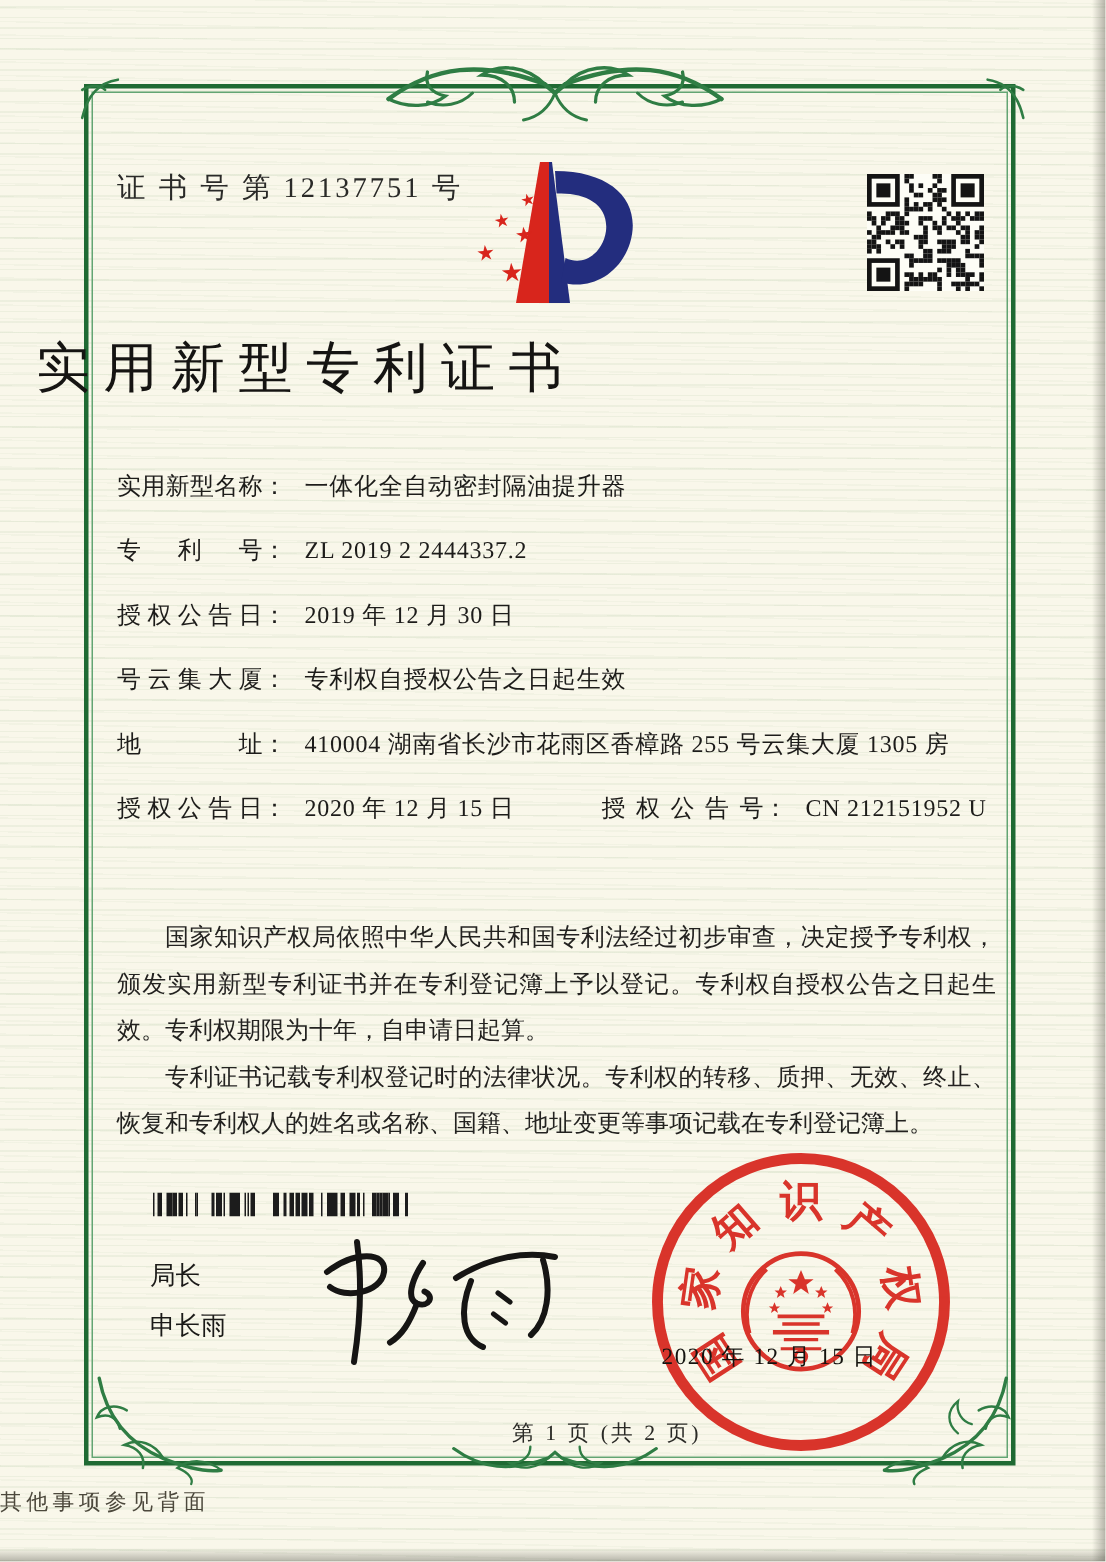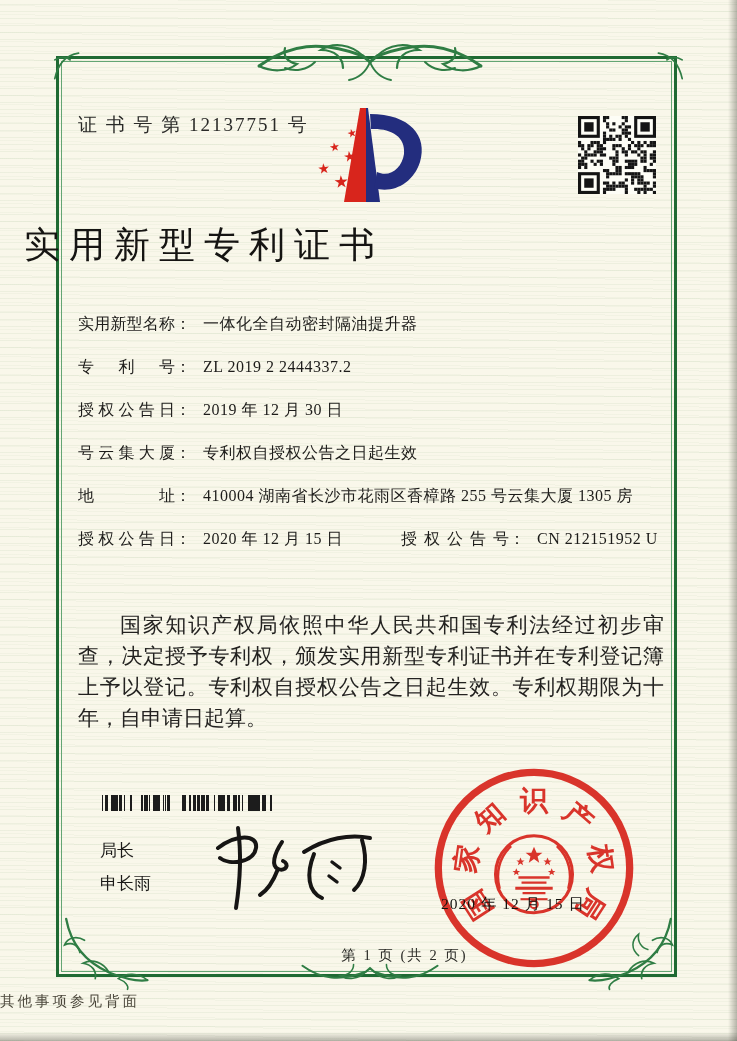--- a/index.html
+++ b/index.html
@@ -19,21 +19,21 @@
   .cert-no{position:absolute;left:78px;top:112px;font-size:19px;letter-spacing:2px;color:#2a2a28;}
   .logo{position:absolute;left:296px;top:102px;width:150px;height:112px;}
   .qr{position:absolute;left:578px;top:116px;width:78px;height:78px;background:#fdfdf6;}
   .title{position:absolute;left:0;top:221px;width:100%;text-align:left;font-size:36px;font-weight:normal;letter-spacing:9px;color:#151412;margin-left:24px;}
   .fields{position:absolute;left:78px;top:314px;width:584px;font-size:16px;}
   .frow{margin-bottom:20px;height:23px;white-space:nowrap;}
   .lbl{display:inline-block;width:97px;text-align:justify;text-align-last:justify;vertical-align:bottom;font-family:Liberation Serif, serif;}
   .colon{display:inline-block;}
   .val{margin-left:12px;letter-spacing:.5px;}
   .pair2{margin-left:58px;}
-  .paras{position:absolute;left:78px;top:610px;width:586px;font-size:21px;line-height:31px;text-align:justify;color:#232220;}
+  .paras{position:absolute;left:78px;top:610px;width:586px;font-size:16px;line-height:31px;text-align:justify;color:#232220;}
   .paras p{margin:0;text-indent:2em;}
   .barcode{position:absolute;left:100px;top:795px;width:176px;height:16px;}
   .signer{position:absolute;left:100px;top:834px;font-size:17px;line-height:33px;color:#1b1a18;}
   .sig{position:absolute;left:198px;top:822px;width:185px;height:92px;}
   .seal{position:absolute;left:430px;top:764px;width:208px;height:208px;opacity:.93;}
   .seal-date{position:absolute;left:441px;top:894px;font-size:15.5px;letter-spacing:1px;color:#14130f;}
   .page-ind{position:absolute;left:0;top:946px;width:100%;text-align:center;font-size:14.5px;letter-spacing:2px;color:#2a2a26;padding-left:36px;}
   .back-note{position:absolute;left:0;top:992px;width:100%;text-align:left;font-size:14.5px;letter-spacing:3px;color:#4c483c;}
   svg{display:block;}
 </style>
@@ -337,20 +337,21 @@
     <div class="frow">
       <span class="lbl">地址</span><span class="colon">：</span><span class="val">410004 湖南省长沙市花雨区香樟路 255 号云集大厦 1305 房</span>
     </div>
     <div class="frow">
       <span class="lbl">授权公告日</span><span class="colon">：</span><span class="val">2020 年 12 月 15 日</span><span class="pair2"><span class="lbl" style="width:108px">授权公告号</span><span class="colon">：</span><span class="val">CN 212151952 U</span></span>
     </div>
   </div>
 
   <div class="paras">
     <p>国家知识产权局依照中华人民共和国专利法经过初步审查，决定授予专利权，颁发实用新型专利证书并在专利登记簿上予以登记。专利权自授权公告之日起生效。专利权期限为十年，自申请日起算。</p>
+    <p>专利证书记载专利权登记时的法律状况。专利权的转移、质押、无效、终止、恢复和专利权人的姓名或名称、国籍、地址变更等事项记载在专利登记簿上。</p>
   </div>
 
   <div class="barcode">
     <svg id="barcode" width="176" height="16" viewBox="0 0 176 16" fill="#1c1c1c">
         <rect x="2" y="0" width="1" height="16"></rect>
         <rect x="5" y="0" width="3" height="16"></rect>
         <rect x="11" y="0" width="4" height="16"></rect>
         <rect x="15" y="0" width="1" height="16"></rect>
         <rect x="16" y="0" width="2" height="16"></rect>
         <rect x="19" y="0" width="3" height="16"></rect>

